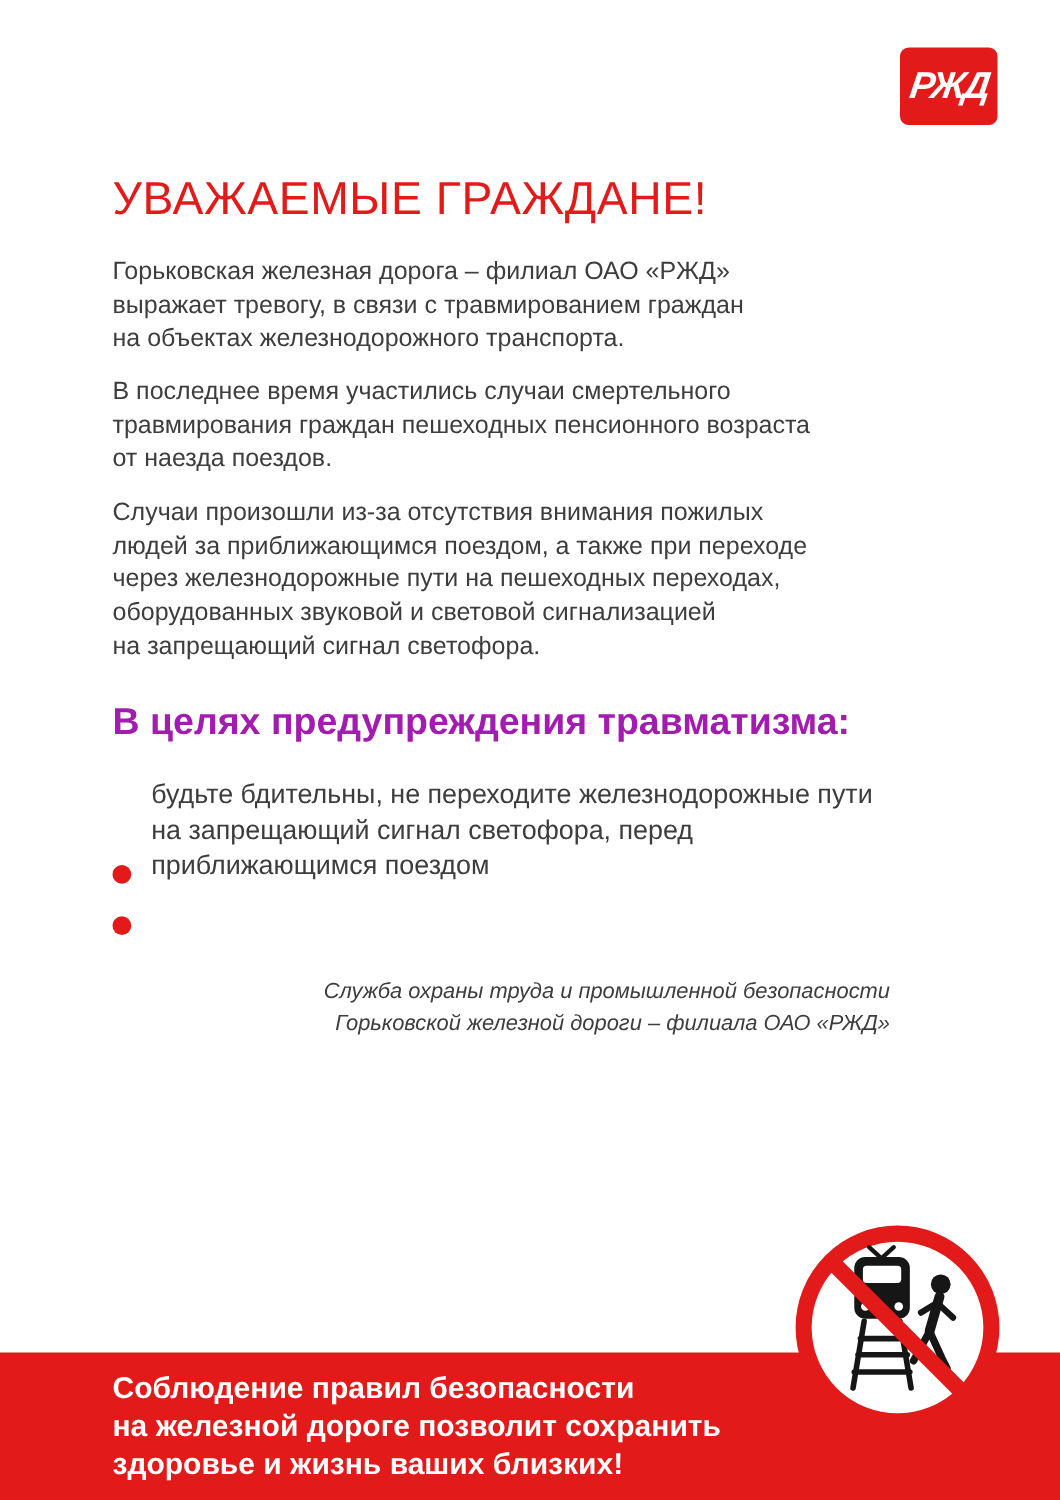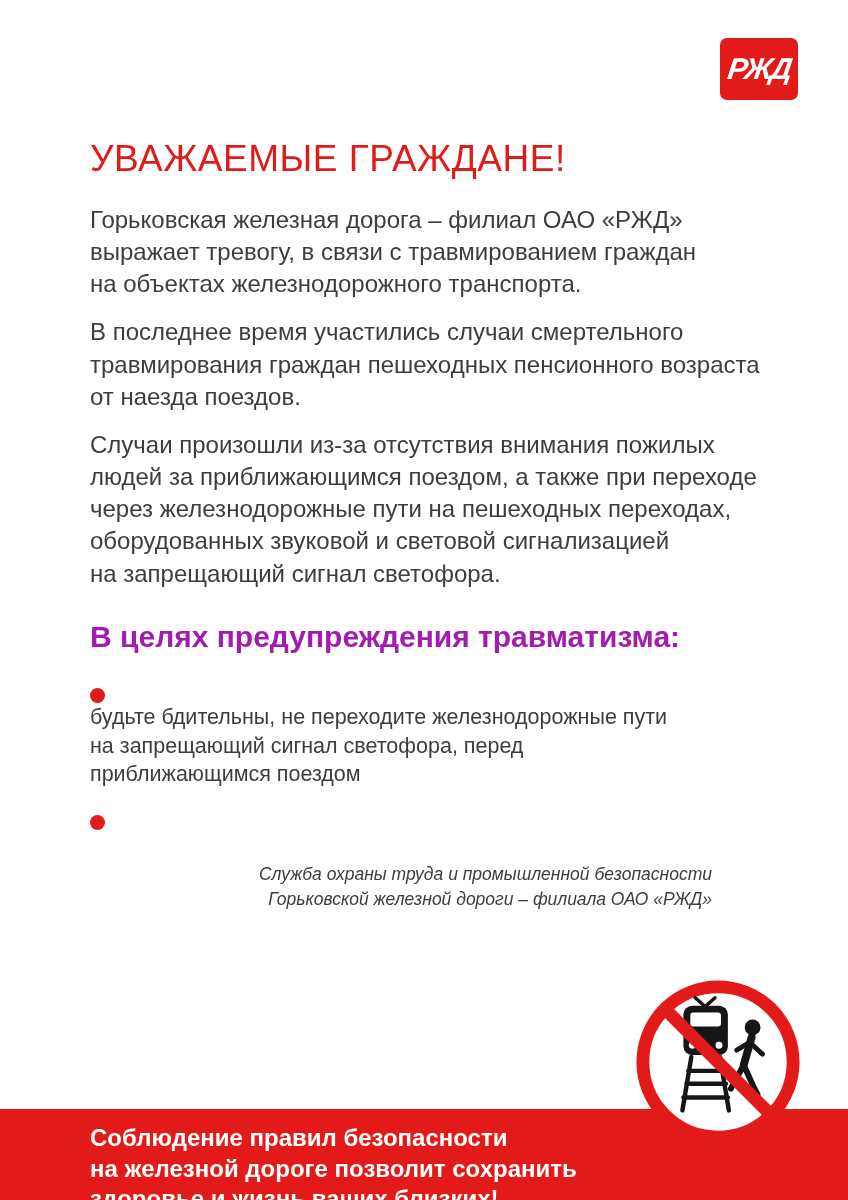--- a/index.html
+++ b/index.html
@@ -39,37 +39,36 @@
   }
   .title {
     color:#e21a1a;
     font-size:37px;
     font-weight:normal;
     letter-spacing:0.5px;
     margin:0 0 24px 0;
   }
   .para {
     color:#3d3d3d;
-    font-size:24px;
+    font-size:20px;
     line-height:1.34;
     margin:0 0 16px 0;
     white-space:pre-line;
   }
   .subheading {
     color:#a21caf;
     font-size:30px;
     font-weight:bold;
     margin:30px 0 26px 0;
   }
   .bullets { margin:0; padding:0; list-style:none; }
   .bullet-item {
     display:flex;
-    align-items:flex-start;
+    align-items:flex-end;
     margin:0 0 18px 0;
-    flex-direction:column;
   }
   .bullet-dot {
     flex:0 0 auto;
     width:15px; height:15px;
     border-radius:50%;
     background:#e21a1a;
     margin:8px 16px 0 0;
   }
   .bullet-text {
     color:#3d3d3d;
@@ -93,21 +92,21 @@
     position:absolute;
     top:978px; right:46px;
     width:168px; height:168px;
     z-index:3;
   }
 
   
   .footer {
     position:absolute;
     left:0; bottom:0;
-    width:848px; height:91px;
+    width:848px; height:118px;
     background:#e21a1a;
     z-index:1;
   }
   .footer-text {
     position:absolute;
     left:90px; top:14px;
     color:#ffffff;
     font-size:24px;
     font-weight:bold;
     line-height:1.28;

